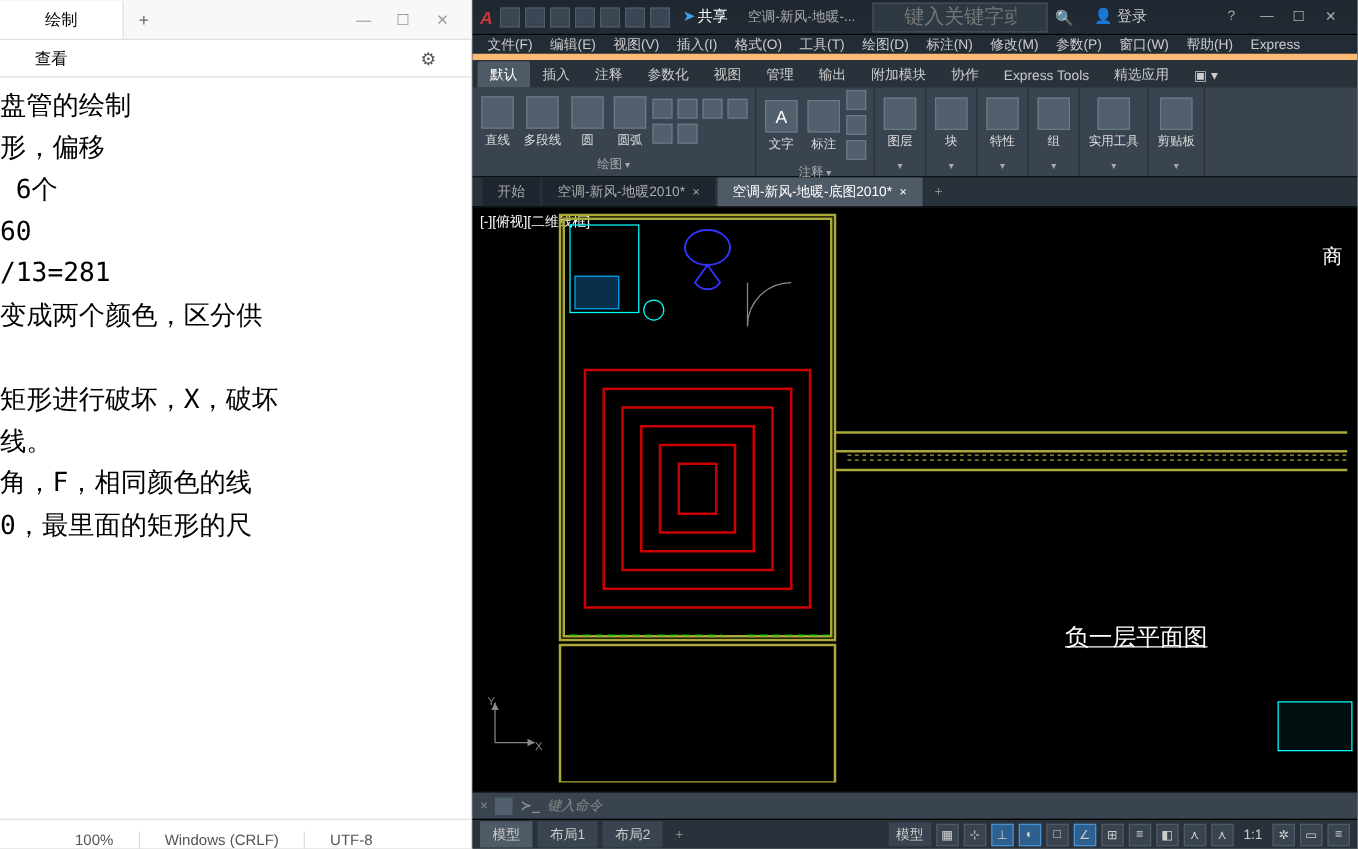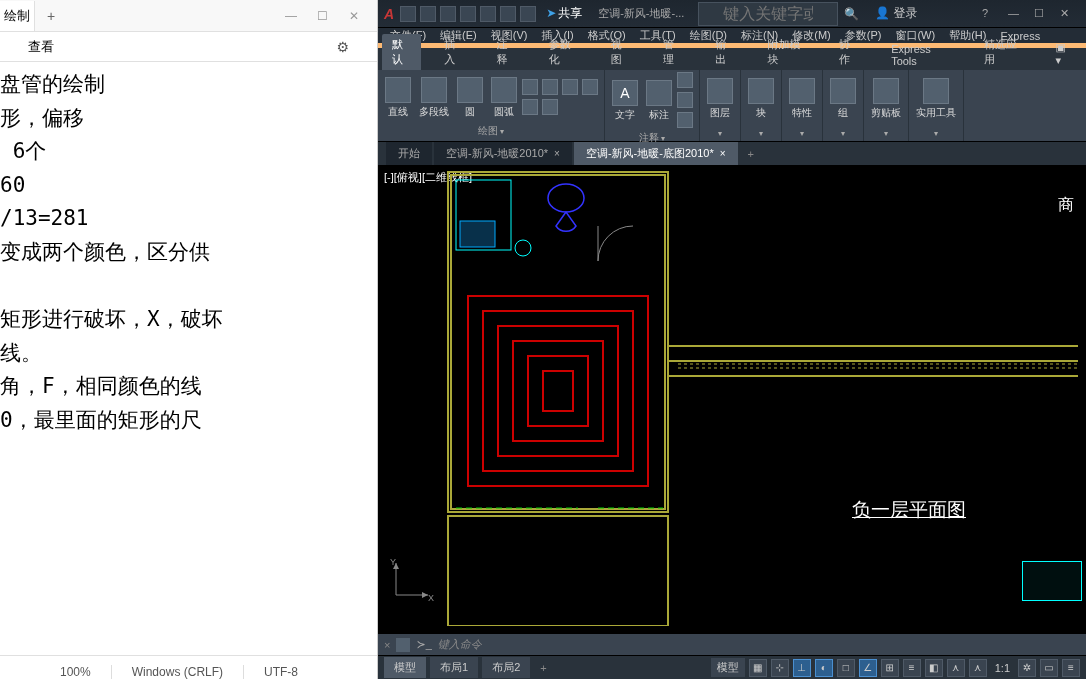--- a/index.html
+++ b/index.html
@@ -1,21 +1,21 @@
 <!DOCTYPE html>
 <html><head>
 <meta charset="utf-8">
 <style>
 * { margin: 0; padding: 0; box-sizing: border-box; }
 body { font-family: "Microsoft YaHei", sans-serif; background: #fff; width: 1086px; height: 679px; overflow: hidden; display: flex; }
 
 
 .notepad { width: 378px; height: 100%; background: #fff; display: flex; flex-direction: column; border-right: 1px solid #ccc; }
 .np-titlebar { height: 32px; background: #f8f8f8; display: flex; align-items: center; border-bottom: 1px solid #e0e0e0; }
-.np-tab { padding: 6px 4px; font-size: 13px; background: #fff; border-right: 1px solid #e0e0e0; }
+.np-tab { padding: 6px 36px; font-size: 13px; background: #fff; border-right: 1px solid #e0e0e0; }
 .np-plus { width: 32px; text-align: center; color: #666; cursor: pointer; font-size: 14px; }
 .np-winbtns { margin-left: auto; display: flex; gap: 18px; padding-right: 14px; }
 .np-winbtn { width: 14px; height: 14px; color: #999; font-size: 12px; cursor: pointer; }
 .np-toolbar { height: 30px; display: flex; align-items: center; padding: 0 28px; font-size: 13px; border-bottom: 1px solid #e0e0e0; }
 .np-gear { margin-left: auto; font-size: 14px; color: #555; cursor: pointer; }
 .np-content { flex: 1; padding: 6px 0 0 0; font-size: 21px; line-height: 1.6; font-family: Consolas, "Microsoft YaHei", monospace; white-space: pre-wrap; overflow: hidden; }
 .np-status { height: 24px; display: flex; align-items: flex-end; font-size: 12px; color: #555; border-top: 1px solid #e0e0e0; }
 .np-status span { padding: 0 20px; border-left: 1px solid #ddd; }
 .np-status span:first-child { margin-left: 40px; border-left: none;}
 
@@ -31,21 +31,21 @@
 .ac-doctitle { color: #aaa; font-size: 11px; margin-left: 10px; }
 .ac-search-box { background: #2f3943; border: 1px solid #47525e; padding: 2px 24px; font-size: 16px; color: #888; width: 140px; margin-left: 8px; }
 .ac-login { margin-left: 10px; font-size: 12px; color: #ccc; cursor: pointer; }
 .ac-login::before { content: "👤 "; }
 .ac-titlebar-right { margin-left: auto; display: flex; gap: 12px; padding-right: 6px; }
 .ac-tb-btn { width: 14px; height: 14px; font-size: 11px; color: #aaa; cursor: pointer; }
 
 .ac-menubar { height: 20px; background: #232c36; display: flex; align-items: center; padding: 0 6px; gap: 2px; font-size: 11px; border-bottom: 5px solid #fdba74; }
 .ac-menu-item { padding: 2px 6px; color: #ccc; cursor: pointer; }
 
-.ac-ribbon-tabs { height: 22px; background: #29323b; display: flex; align-items: end; padding: 0 4px; gap: 13px; font-size: 11px; }
+.ac-ribbon-tabs { height: 22px; background: #29323b; display: flex; align-items: end; padding: 0 4px; gap: 0; font-size: 11px; }
 .ac-rtab { padding: 3px 10px; color: #ccc; cursor: pointer; }
 .ac-rtab.active { background: #4f5a67; color: #fff; border-radius: 2px 2px 0 0; }
 
 .ac-ribbon { height: 72px; background: #3a4450; display: flex; border-bottom: 1px solid #000; }
 .ac-rpanel { border-right: 1px solid #29323b; display: flex; flex-direction: column; padding: 2px 4px; }
 .ac-rpanel-body { flex: 1; display: flex; gap: 2px; align-items: center; }
 .ac-rpanel-label { font-size: 10px; color: #aaa; text-align: center; padding: 1px 0; }
 .ac-rpanel-label::after { content: " ▾"; font-size: 8px; }
 .ac-rbtn { display: flex; flex-direction: column; align-items: center; gap: 2px; padding: 2px 3px; cursor: pointer; }
 .ac-rbtn-icon { width: 18px; height: 18px; background: #52606e; border: 1px solid #6b7885; }
@@ -255,30 +255,30 @@
             <div class="ac-rbtn-icon ac-rbtn-lg"></div>
             <span class="ac-rbtn-label">组</span>
           </div>
         </div>
       <div class="ac-rpanel-label"></div>
     </div>
     <div class="ac-rpanel">
       <div class="ac-rpanel-body">
           <div class="ac-rbtn">
             <div class="ac-rbtn-icon ac-rbtn-lg"></div>
+            <span class="ac-rbtn-label">实用工具</span>
+          </div>
+        </div>
+      <div class="ac-rpanel-label"></div>
+    </div>
+    <div class="ac-rpanel">
+      <div class="ac-rpanel-body">
+          <div class="ac-rbtn">
+            <div class="ac-rbtn-icon ac-rbtn-lg"></div>
             <span class="ac-rbtn-label">剪贴板</span>
-          </div>
-        </div>
-      <div class="ac-rpanel-label"></div>
-    </div>
-    <div class="ac-rpanel">
-      <div class="ac-rpanel-body">
-          <div class="ac-rbtn">
-            <div class="ac-rbtn-icon ac-rbtn-lg"></div>
-            <span class="ac-rbtn-label">实用工具</span>
           </div>
         </div>
       <div class="ac-rpanel-label"></div>
     </div>
   </div>
 
   <div class="ac-doctabs">
     <div class="ac-doctab"><span>开始</span></div>
     <div class="ac-doctab"><span>空调-新风-地暖2010*</span><span class="ac-doctab-close">×</span></div>
     <div class="ac-doctab active"><span>空调-新风-地暖-底图2010*</span><span class="ac-doctab-close">×</span></div>

